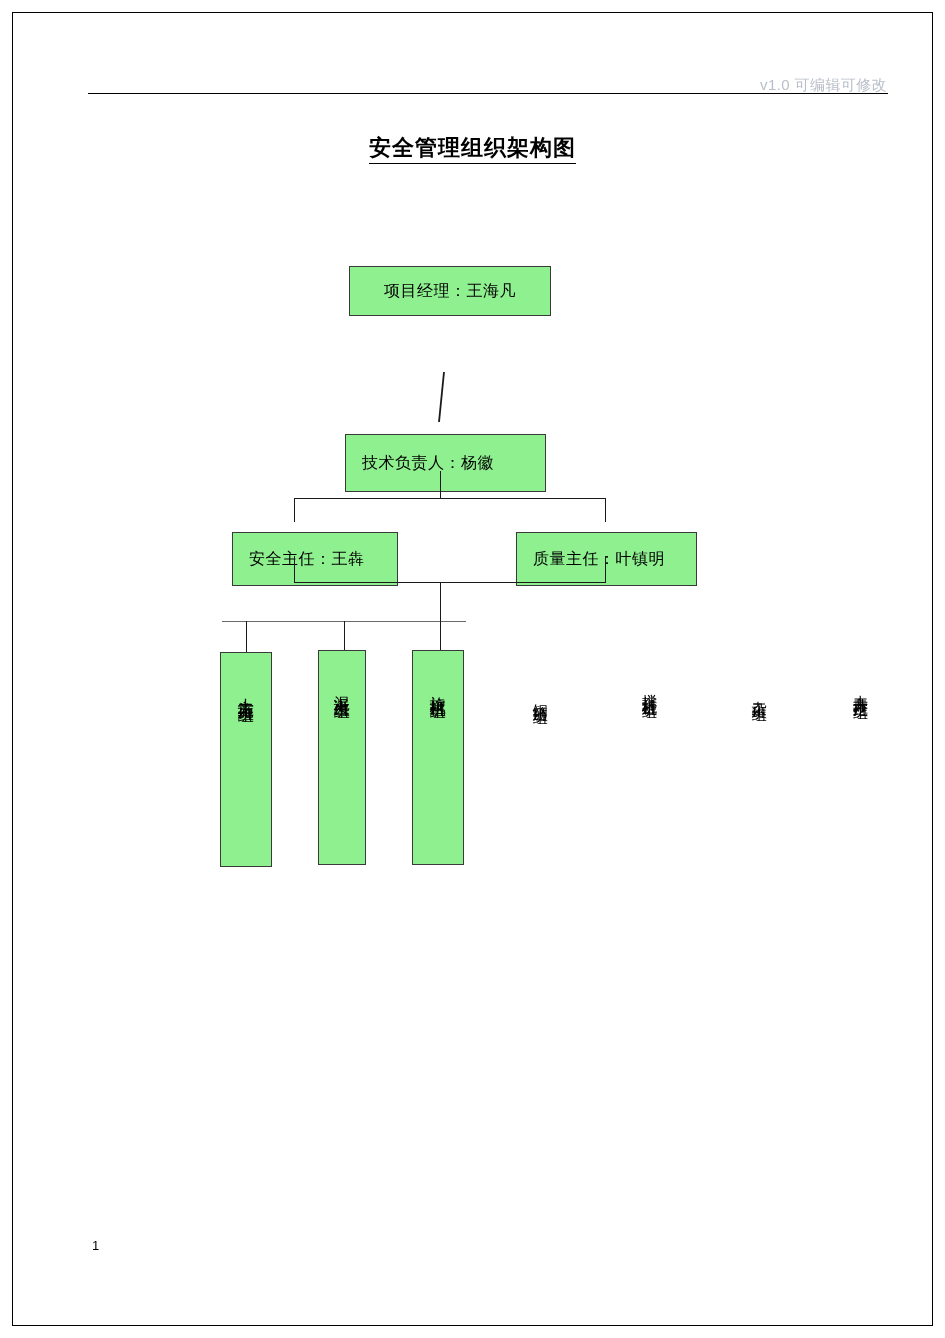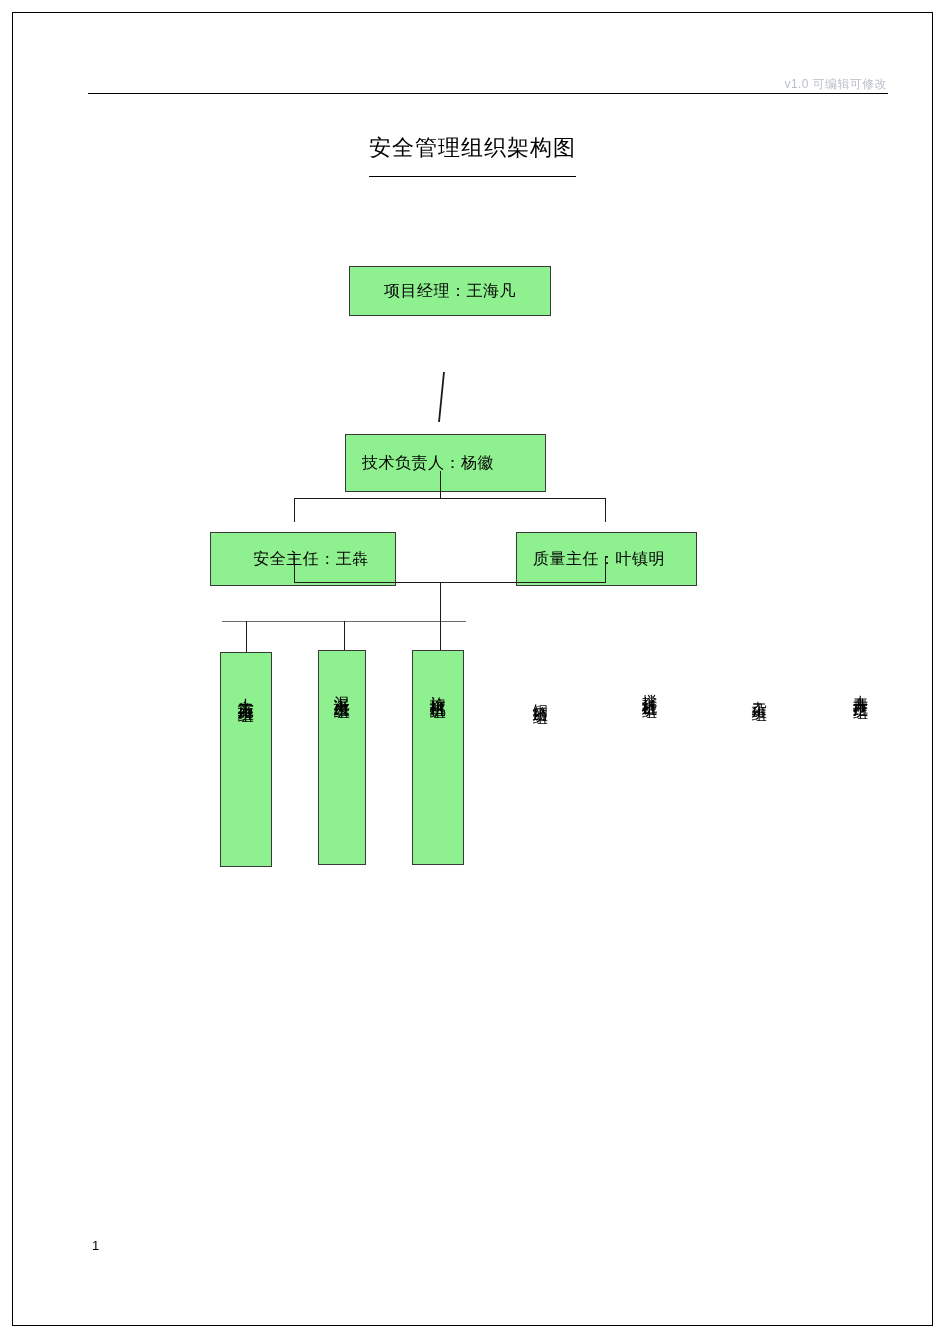--- a/index.html
+++ b/index.html
@@ -29,21 +29,21 @@
     border: 1px solid #000000;
     box-sizing: border-box;
     pointer-events: none;
   }
 
   
   .header-watermark {
     position: absolute;
     right: 58px;
     top: 76px;
-    font-size: 12px;
+    font-size: 15px;
     color: #b9bfc9;
     letter-spacing: 0.4px;
     white-space: nowrap;
     font-family: "Liberation Sans", "DejaVu Sans", sans-serif;
   }
   .header-rule {
     position: absolute;
     left: 88px;
     top: 93px;
     width: 800px;
@@ -57,21 +57,22 @@
     left: 0;
     top: 133px;
     width: 945px;
     text-align: center;
     font-size: 22px;
     color: #000000;
     letter-spacing: 1px;
   }
   .doc-title span {
     border-bottom: 1.5px solid #000000;
-    padding-bottom: 16px;
+    padding-bottom: 3px;
+    font-weight: bold;
   }
 
   
   .chart {
     position: absolute;
     left: 0;
     top: 0;
     width: 945px;
     height: 1338px;
   }
@@ -184,21 +185,21 @@
       <span>技术负责人：杨徽</span>
     </div>
 
     <div class="line-v" style="left:440px; top:471px; height:28px;"></div>
 
     <div class="line-h" style="left:294px; top:498px; width:312px;"></div>
 
     <div class="line-v" style="left:294px; top:498px; height:24px;"></div>
     <div class="line-v" style="left:605px; top:498px; height:24px;"></div>
 
-    <div class="node node-h left-text" style="left:210px; top:520px; width:186px; height:54px;justify-content:center;">
+    <div class="node node-h left-text" style="left:232px; top:520px; width:166px; height:54px;">
       <span>安全主任：王犇</span>
     </div>
 
     <div class="node node-h left-text" style="left:516px; top:520px; width:181px; height:54px;">
       <span>质量主任：叶镇明</span>
     </div>
 
     <div class="line-v" style="left:294px; top:556px; height:27px;"></div>
     <div class="line-v" style="left:605px; top:556px; height:27px;"></div>
     <div class="line-h" style="left:294px; top:582px; width:312px;"></div>

